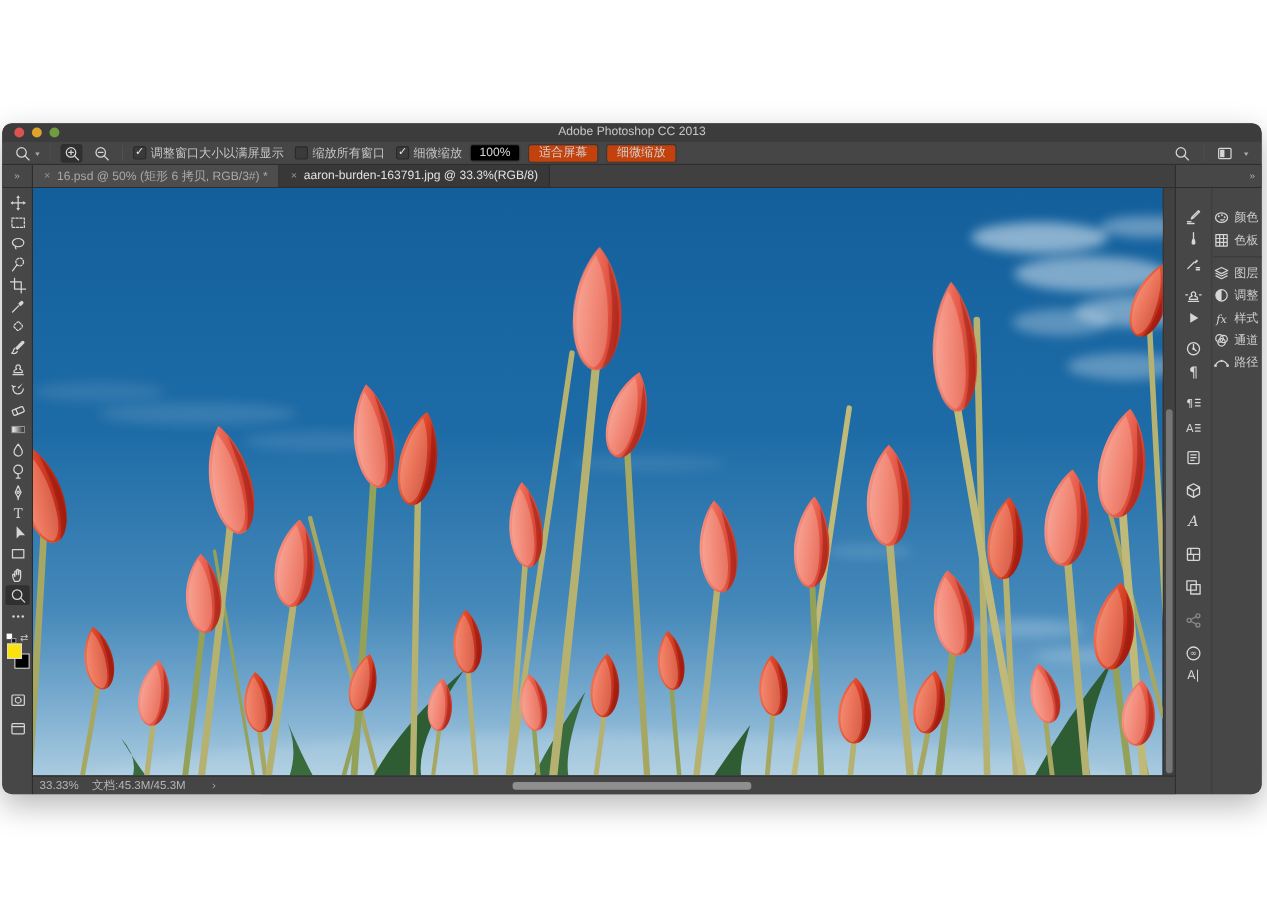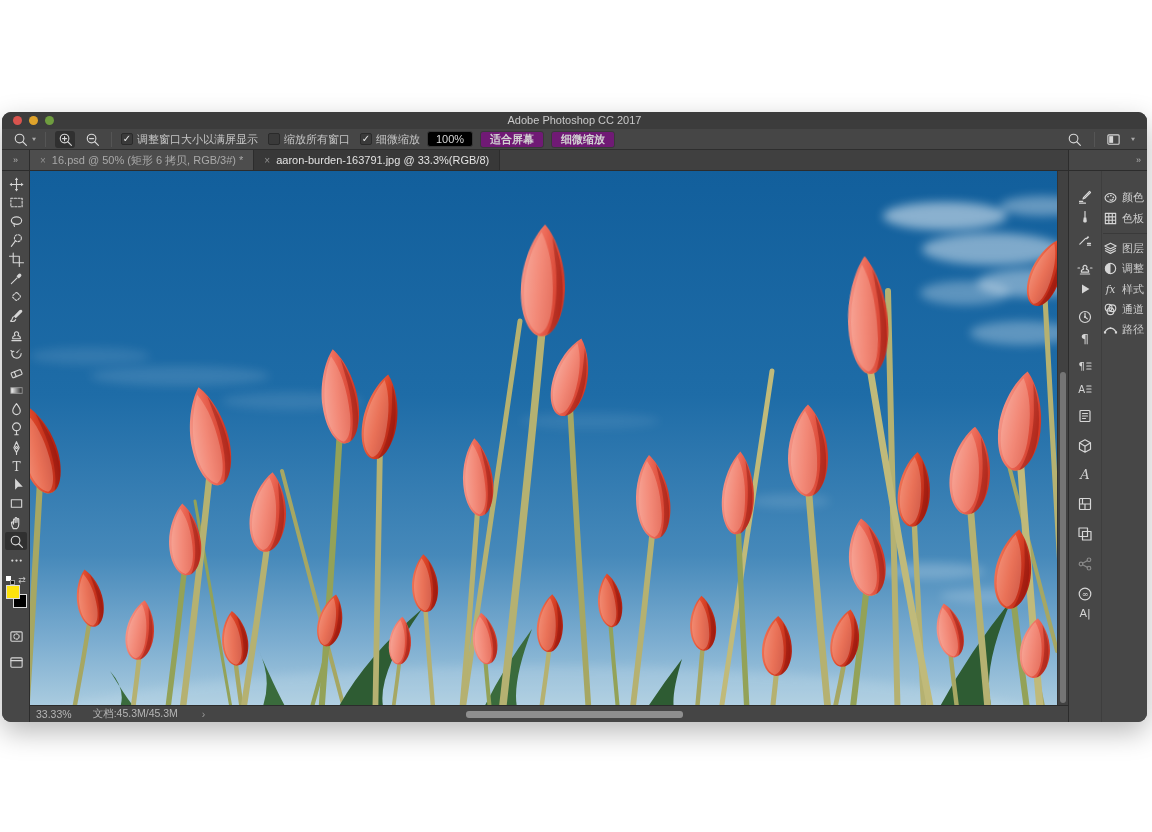--- a/index.html
+++ b/index.html
@@ -10,21 +10,21 @@
     display:flex;flex-direction:column;}
   
   .titlebar{height:17px;background:#3c3c3c;display:flex;align-items:center;position:relative;flex:0 0 17px;}
   .lights{display:flex;gap:7px;margin-left:11px;}
   .light{width:9px;height:9px;border-radius:50%;}
   .titletext{position:absolute;left:0;right:0;text-align:center;font-size:11px;color:#c9c9c9;line-height:17px;}
   
   .optionsbar{height:21px;background:#464646;border-bottom:1px solid #2e2e2e;display:flex;align-items:center;
     font-size:11px;color:#c6c6c6;padding:0 8px;gap:7px;flex:0 0 21px;}
   .vsep{width:1px;height:15px;background:#383838;border-right:1px solid #555;margin:0 2px;}
-  .obtn{background:#701a75;border:1px solid #393939;border-radius:3px;padding:1px 9px;font-size:11px;color:#d2d2d2;line-height:13px;font-weight:bold;}
+  .obtn{background:#c2410c;border:1px solid #393939;border-radius:3px;padding:1px 9px;font-size:11px;color:#d2d2d2;line-height:13px;}
   .zoomval{background:#000000;border:1px solid #393939;border-radius:3px;width:46px;text-align:center;padding:1px 0;color:#d8d8d8;}
   .cb{width:12px;height:12px;background:#3a3a3a;border:1px solid #2a2a2a;border-radius:2px;display:flex;
     align-items:center;justify-content:center;color:#e8e8e8;font-size:10px;line-height:10px;}
   .cbrow{display:flex;align-items:center;gap:4px;}
   .toolwell{display:flex;align-items:center;gap:2px;}
   .pressed{background:#303030;border-radius:3px;}
   .iconbtn{display:flex;align-items:center;justify-content:center;width:20px;height:17px;}
   .caret{font-size:8px;color:#aaa;transform:scaleY(.8);}
   .spacer{flex:1;}
   
@@ -353,21 +353,21 @@
   </div>
 
 <div class="window">
 
   <div class="titlebar">
     <div class="lights">
       <div class="light" id="lt-red" style="background: rgb(217, 84, 78);"></div>
       <div class="light" id="lt-yel" style="background: rgb(223, 163, 43);"></div>
       <div class="light" id="lt-grn" style="background: rgb(111, 157, 63);"></div>
     </div>
-    <div class="titletext">Adobe Photoshop CC 2017</div>
+    <div class="titletext">Adobe Photoshop CC 2013</div>
   </div>
 
   <div class="optionsbar">
     <span class="toolwell">
       <span class="iconbtn">
           <svg class="ic" width="15" height="15" viewBox="0 0 16 16">
             <use href="#s-zoom" xlink:href="#s-zoom"></use>
           </svg>
         </span>
       <span class="caret">▾</span>
@@ -829,21 +829,21 @@
                 <path d="M-3 -48 C5 -34 10 -12 9 16 C8 32 4 41 -2 43 C-13 38 -18 20 -17 0 C-16 -20 -9 -38 -3 -48 Z" fill="#ffcdbd" opacity="0.3"></path>
                 <path d="M7 -44 C15 -28 19 -6 18 14 C17 30 12 40 5 44 C12 30 14 6 11 -18 C9 -32 8 -38 7 -44 Z" fill="#80100a" opacity="0.38"></path>
               </g>
             </svg></div>
         <div class="vscroll">
           <div class="vthumb" id="vthumb" style="top: 201px; height: 331px;"></div>
         </div>
       </div>
       <div class="statusbar">
         <span style="margin-left:6px;">33.33%</span>
-        <span style="margin-left:21px;">文档:45.3M/45.3M</span>
+        <span style="margin-left:12px;">文档:45.3M/45.3M</span>
         <span style="margin-left:24px;color:#9a9a9a;">›</span>
         <div class="hthumb" id="hthumb" style="left: 436px; width: 217px;"></div>
       </div>
     </div>
 
     <div class="dock" id="dock">
       <div class="colsep"></div>
     <div class="stripicon" style="top: 16px;">
           <svg class="ic" width="16" height="16" viewBox="0 0 16 16">
             <use href="#s-pi-brush-settings" xlink:href="#s-pi-brush-settings"></use>

